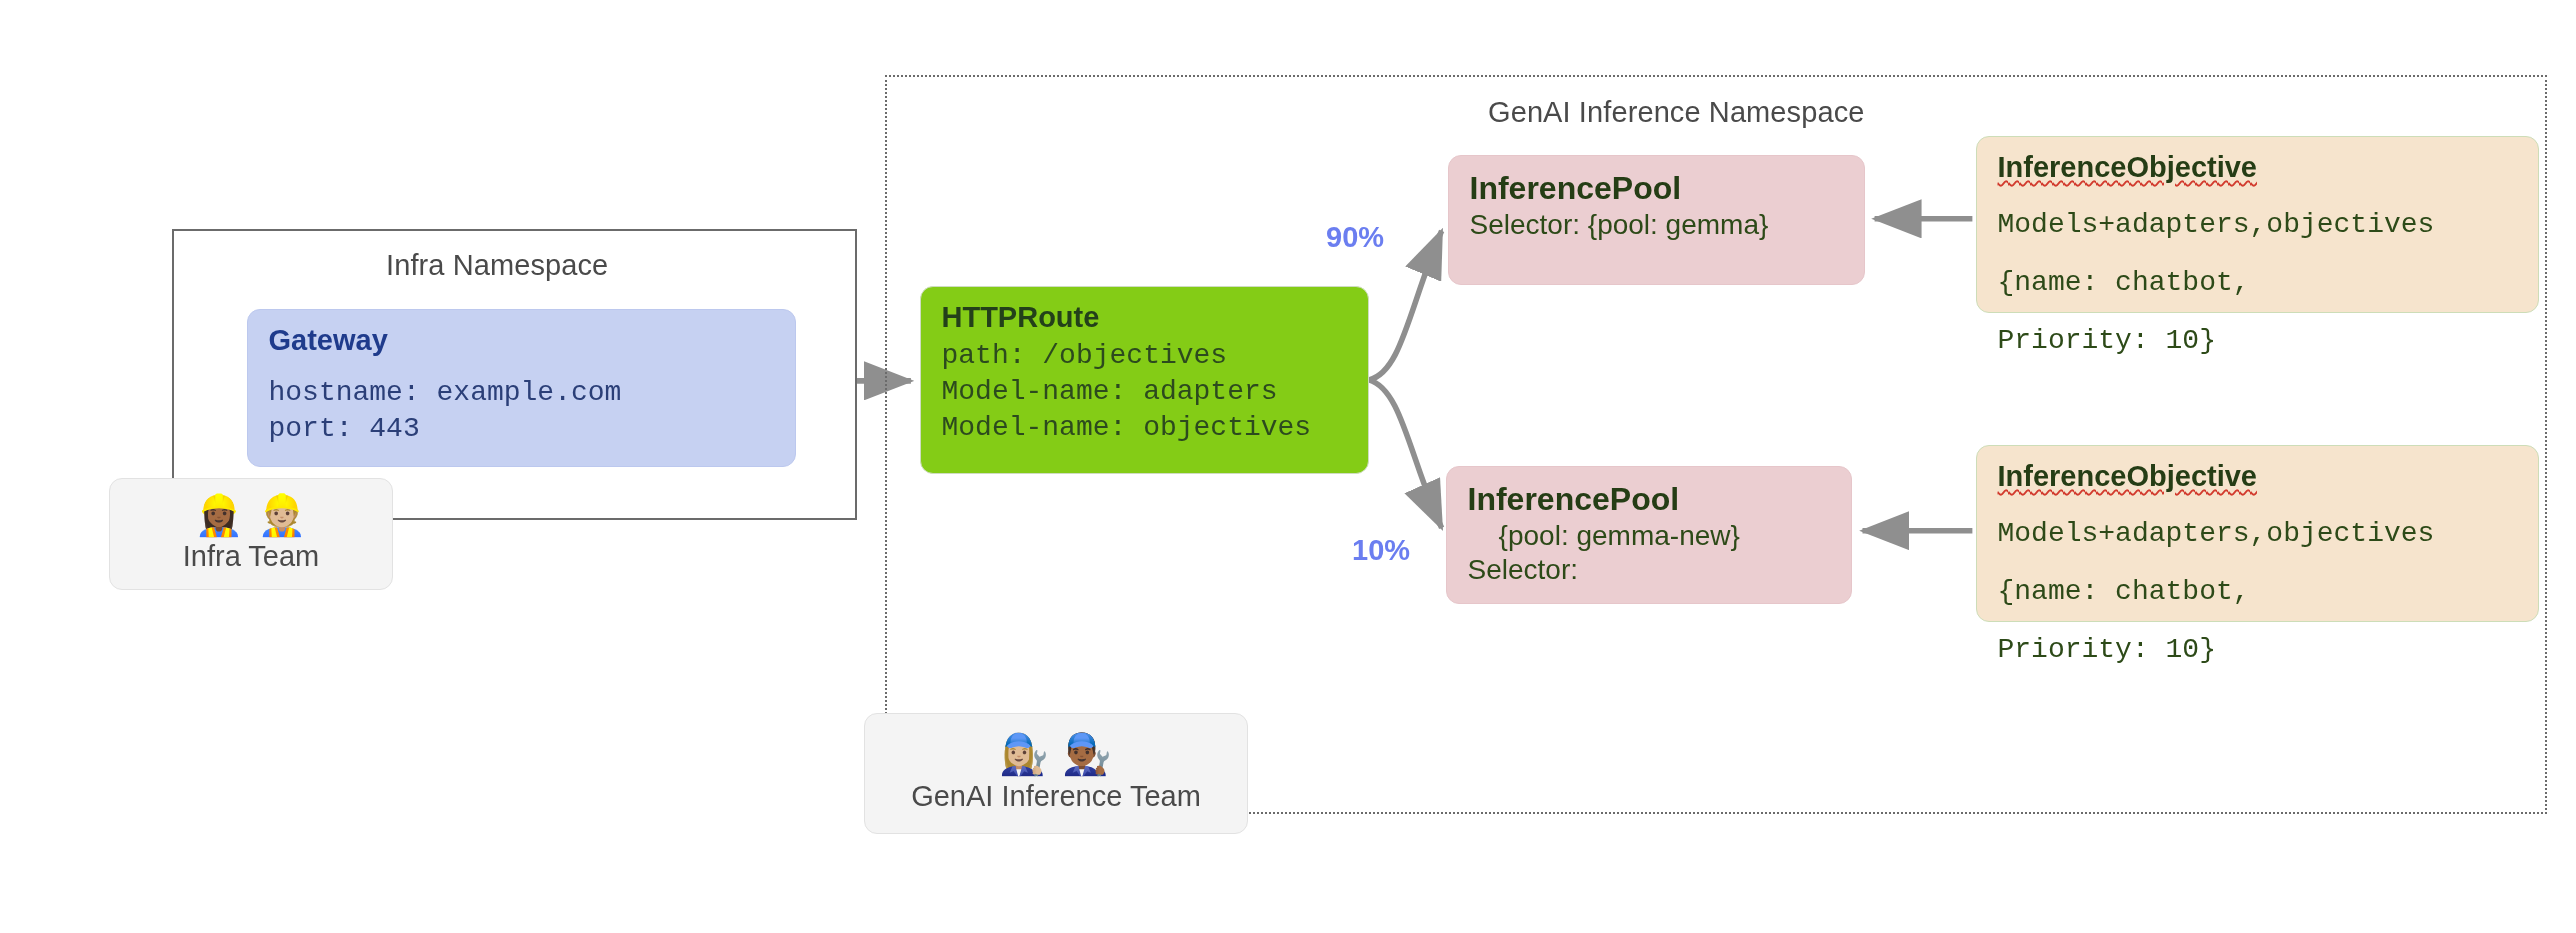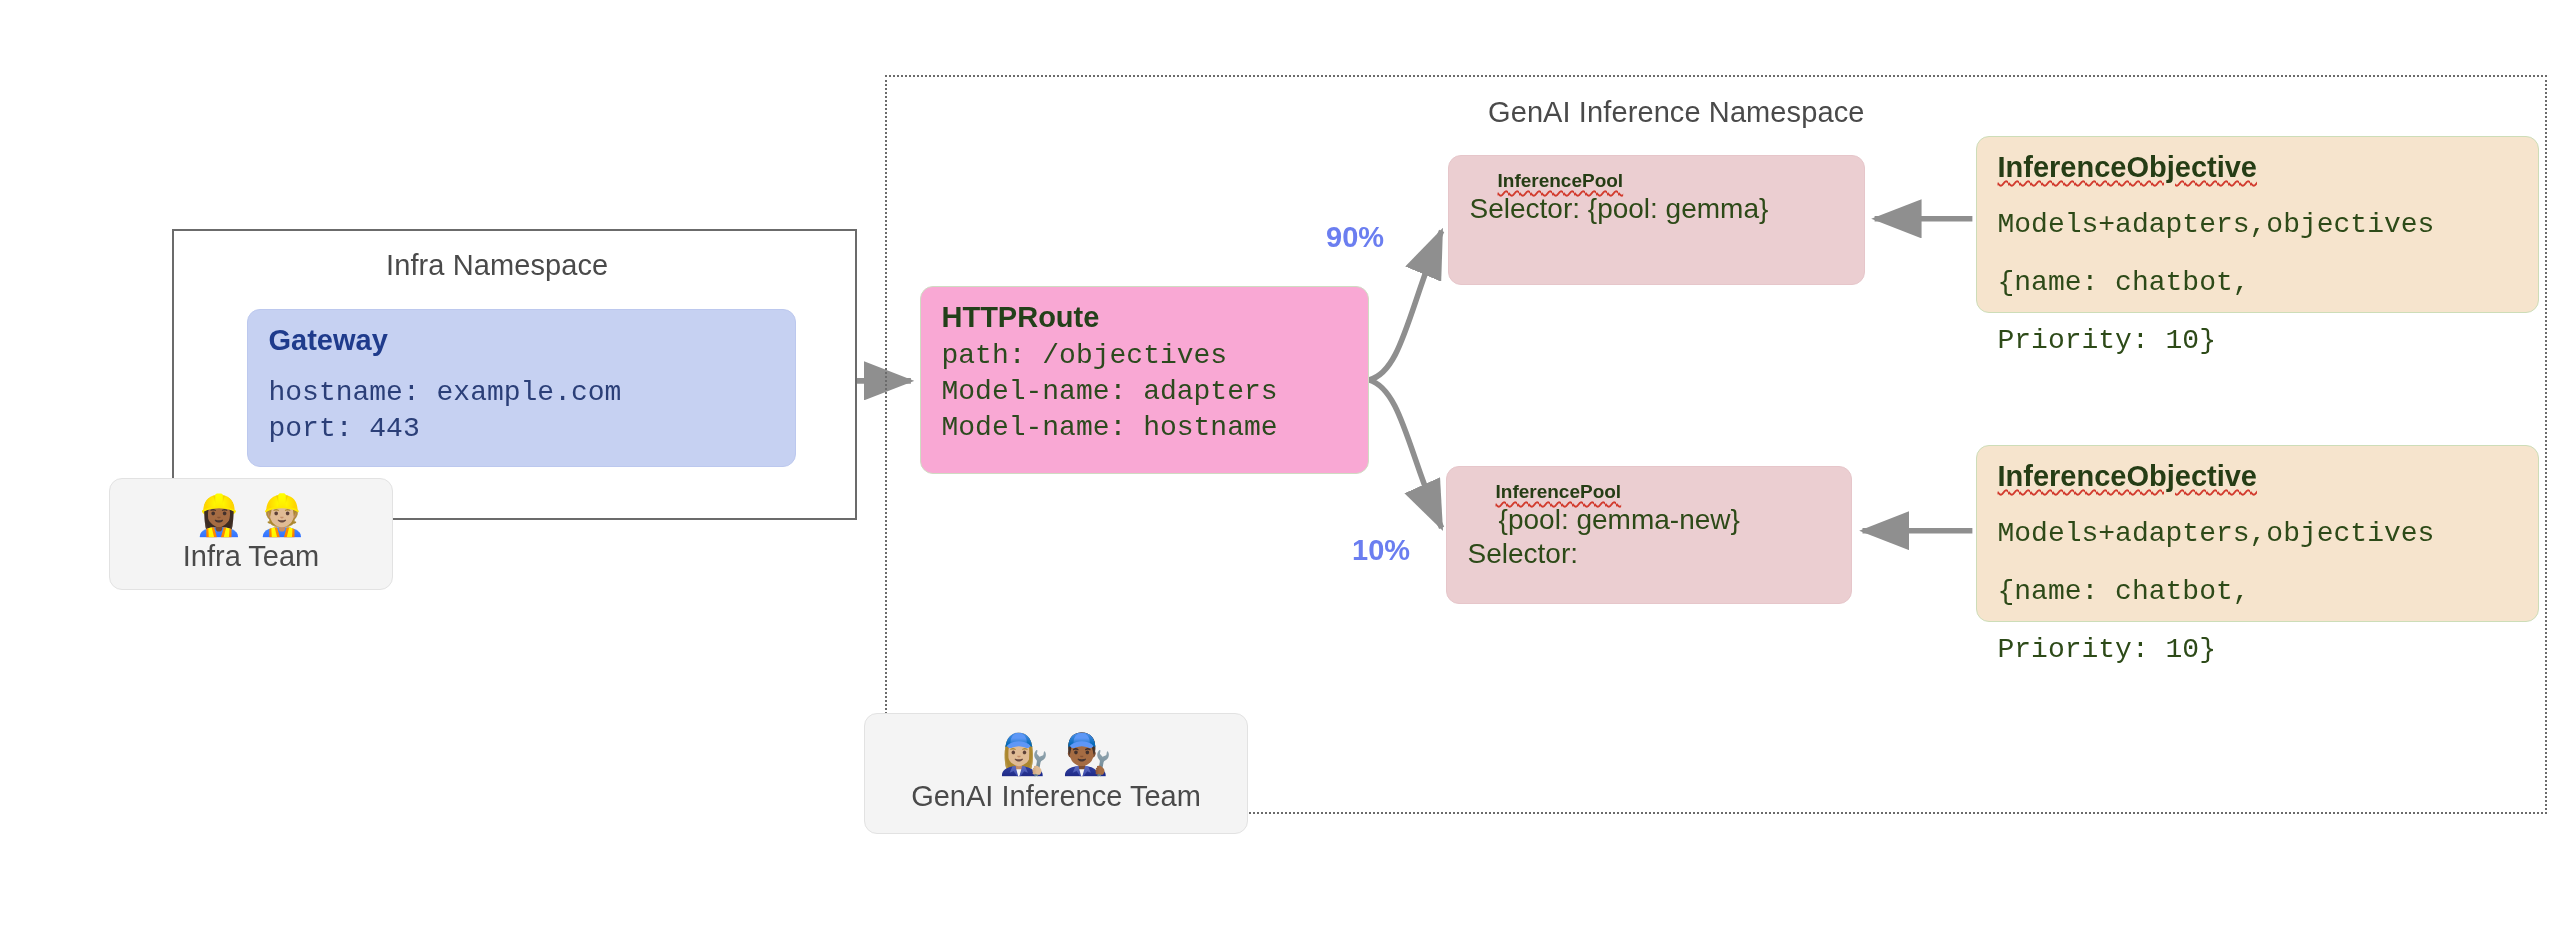--- a/index.html
+++ b/index.html
@@ -58,40 +58,38 @@
   .gateway{
     background:#c6d1f2;
     border:0.9px solid #bcc8ee;
     left:247px; top:309px; width:549px; height:158px;
   }
   .gateway .ttl{color:#1f3b8c;font-size:29px;margin-bottom:17px;}
   .gateway .mono{color:#2b3f78;font-size:28px;}
 
   
   .httproute{
-    background:#f9a8d4;
+    background:#84cc16;
     border:0.9px solid #cfdcc2;
     left:920px; top:286px; width:449px; height:188px;
   }
   .httproute .ttl{color:#23401a;font-size:29px;margin-bottom:2.8px;}
   .httproute .mono{color:#2c4a1e;font-size:28px;}
 
   
   .pool{
     background:#ebced1;
     border:0.9px solid #e6c6ca;
   }
   .pool .ttl{
-    color:#253d15;font-size:19px;
-    text-decoration:underline;
+    color:#253d15;font-size:32px;
     text-decoration-color:#d23b2e;
     text-decoration-style:wavy;
     text-decoration-thickness:1.9px;
     text-underline-offset:2.8px;
-    margin-left:28px;
   }
   .pool .sans{color:#2d4a18;font-size:28px;}
   .pool-a{left:1448px; top:155px; width:417px; height:130px;}
   .pool-b{left:1446px; top:466px; width:406px; height:138px;}
 
   
   .objective{
     background:#f6e4cd;
     border:1.9px solid #cdddb8;
   }
@@ -189,21 +187,21 @@
   <div class="node gateway">
     <div class="ttl">Gateway</div>
     <div class="mono">hostname: example.com</div>
     <div class="mono">port: 443</div>
   </div>
 
   <div class="node httproute">
     <div class="ttl">HTTPRoute</div>
     <div class="mono">path: /objectives</div>
     <div class="mono">Model-name: adapters</div>
-    <div class="mono">Model-name: hostname</div>
+    <div class="mono">Model-name: objectives</div>
   </div>
 
   <div class="node pool pool-a">
     <div class="ttl">InferencePool</div>
     <div class="sans">Selector: {pool: gemma}</div>
   </div>
 
   <div class="node pool pool-b">
     <div class="ttl">InferencePool</div>
     <div class="sans">    {pool: gemma-new}</div>

